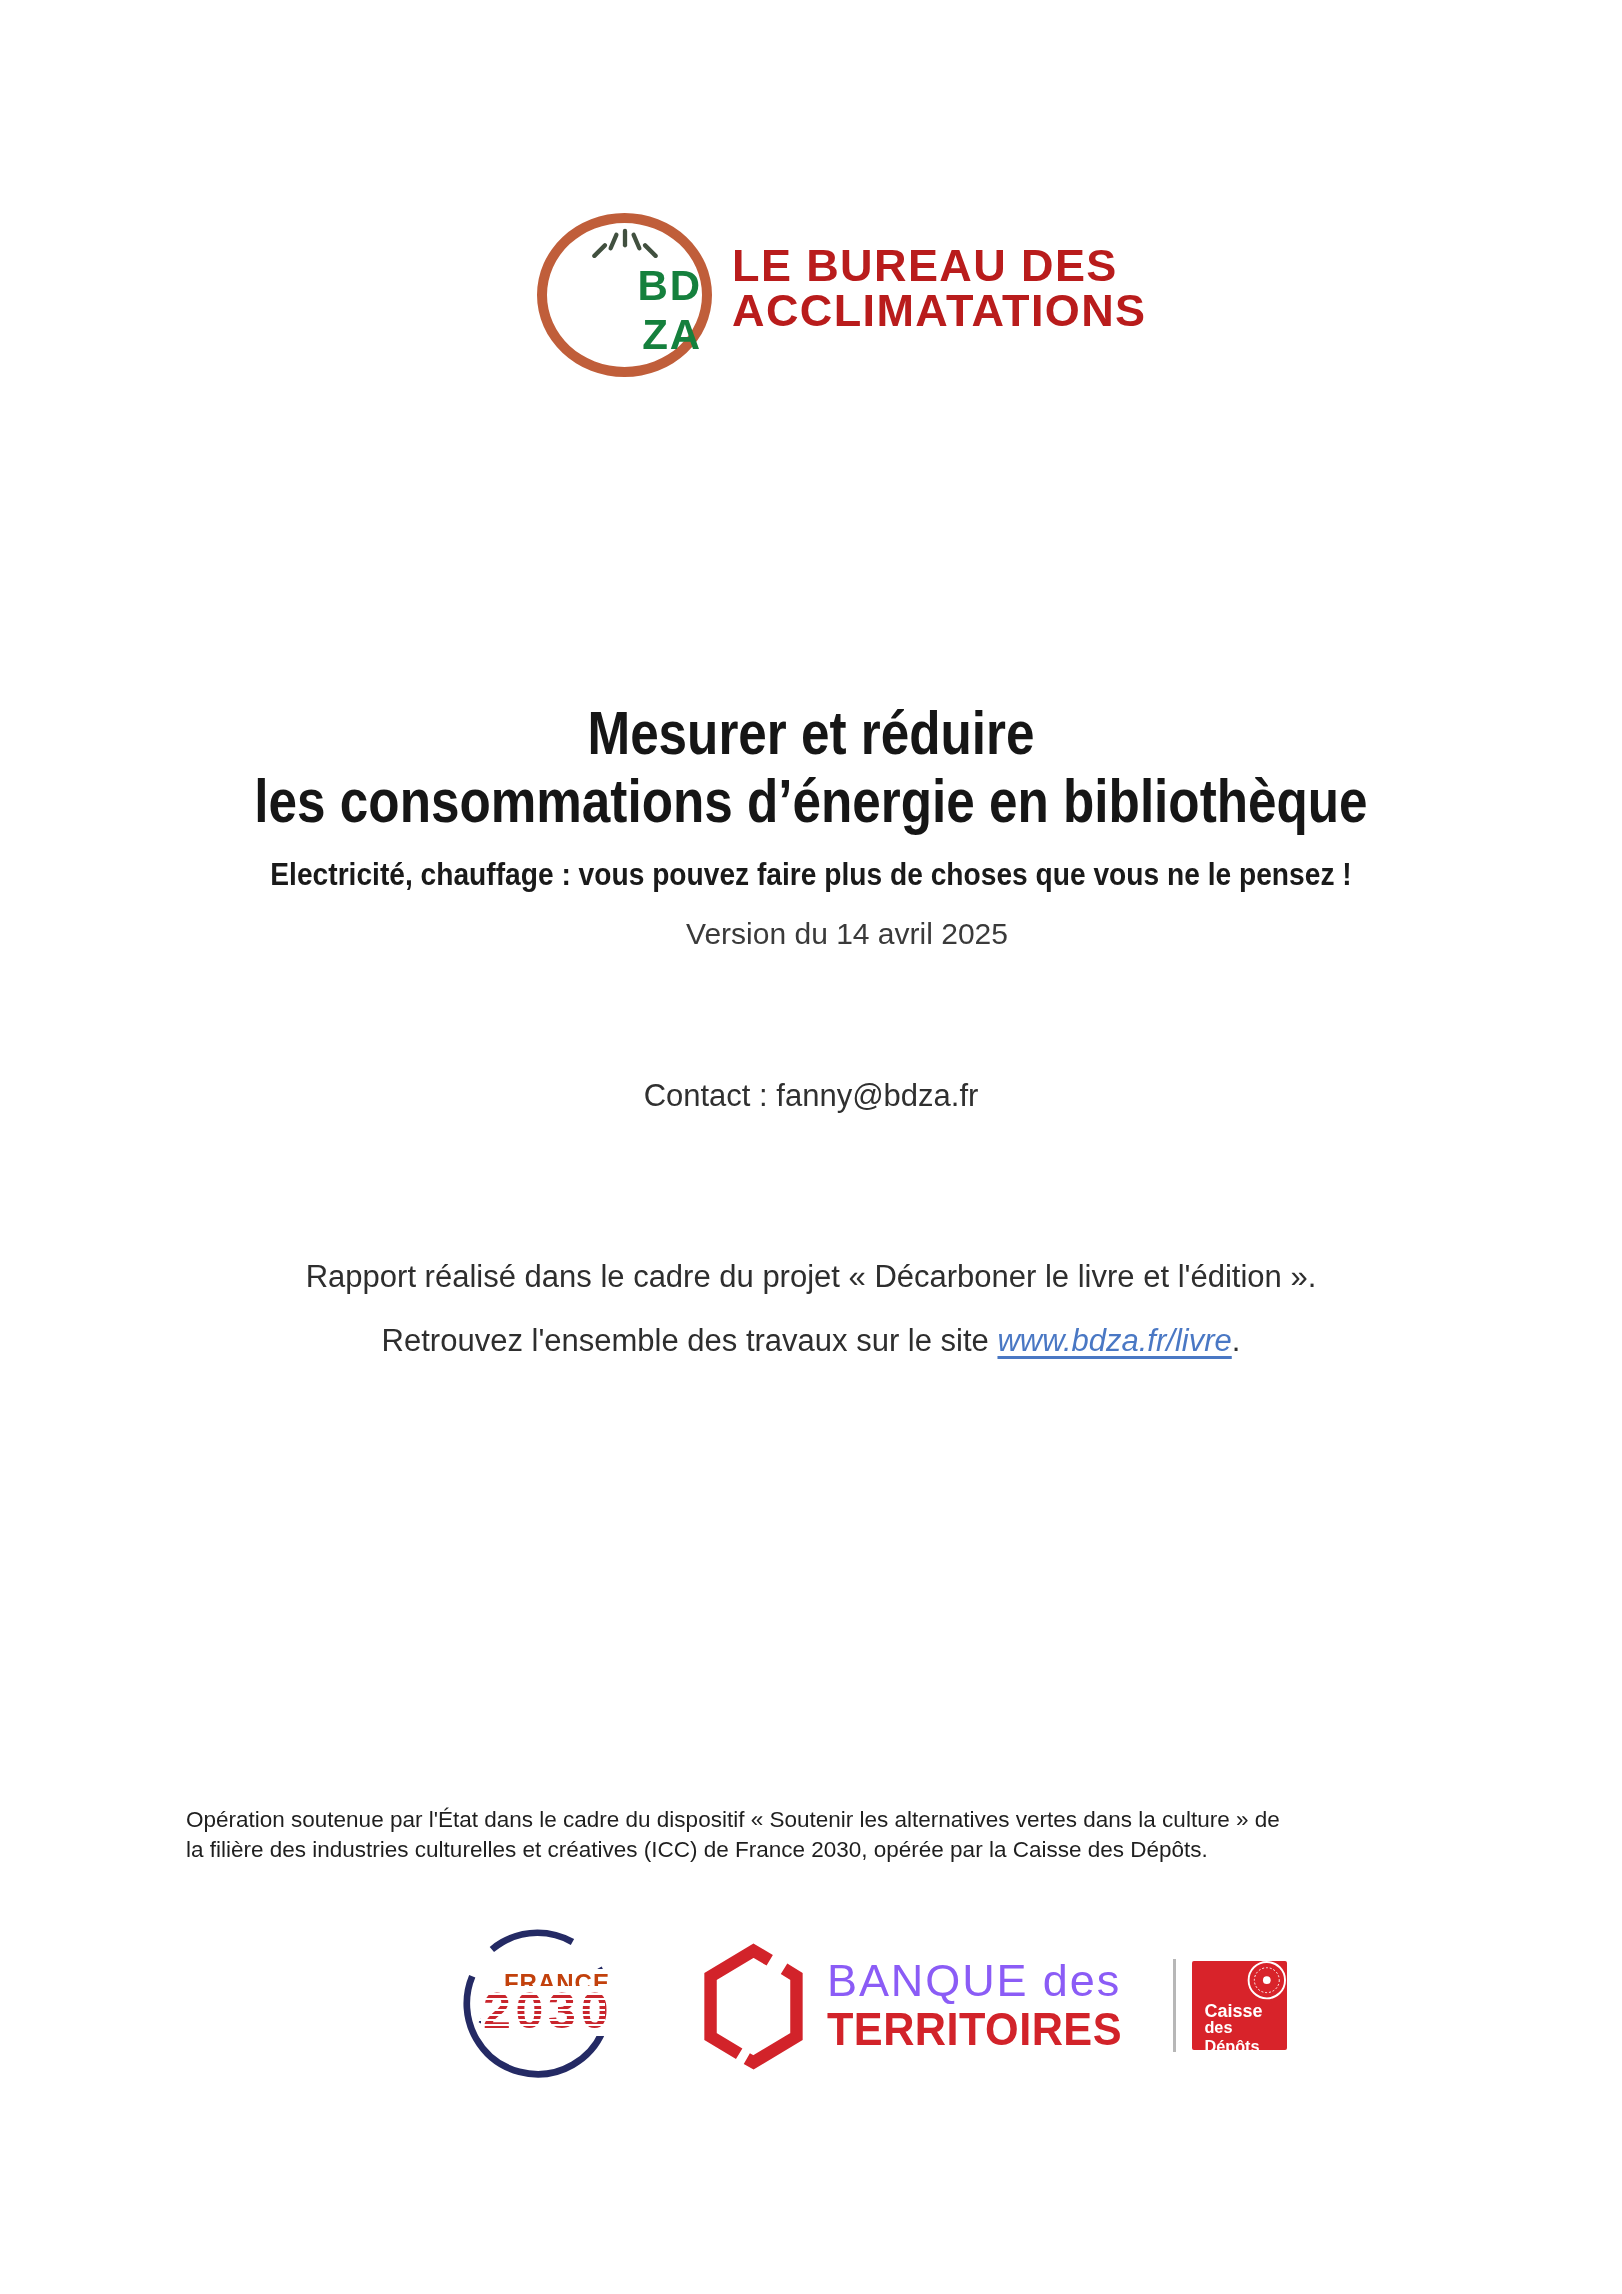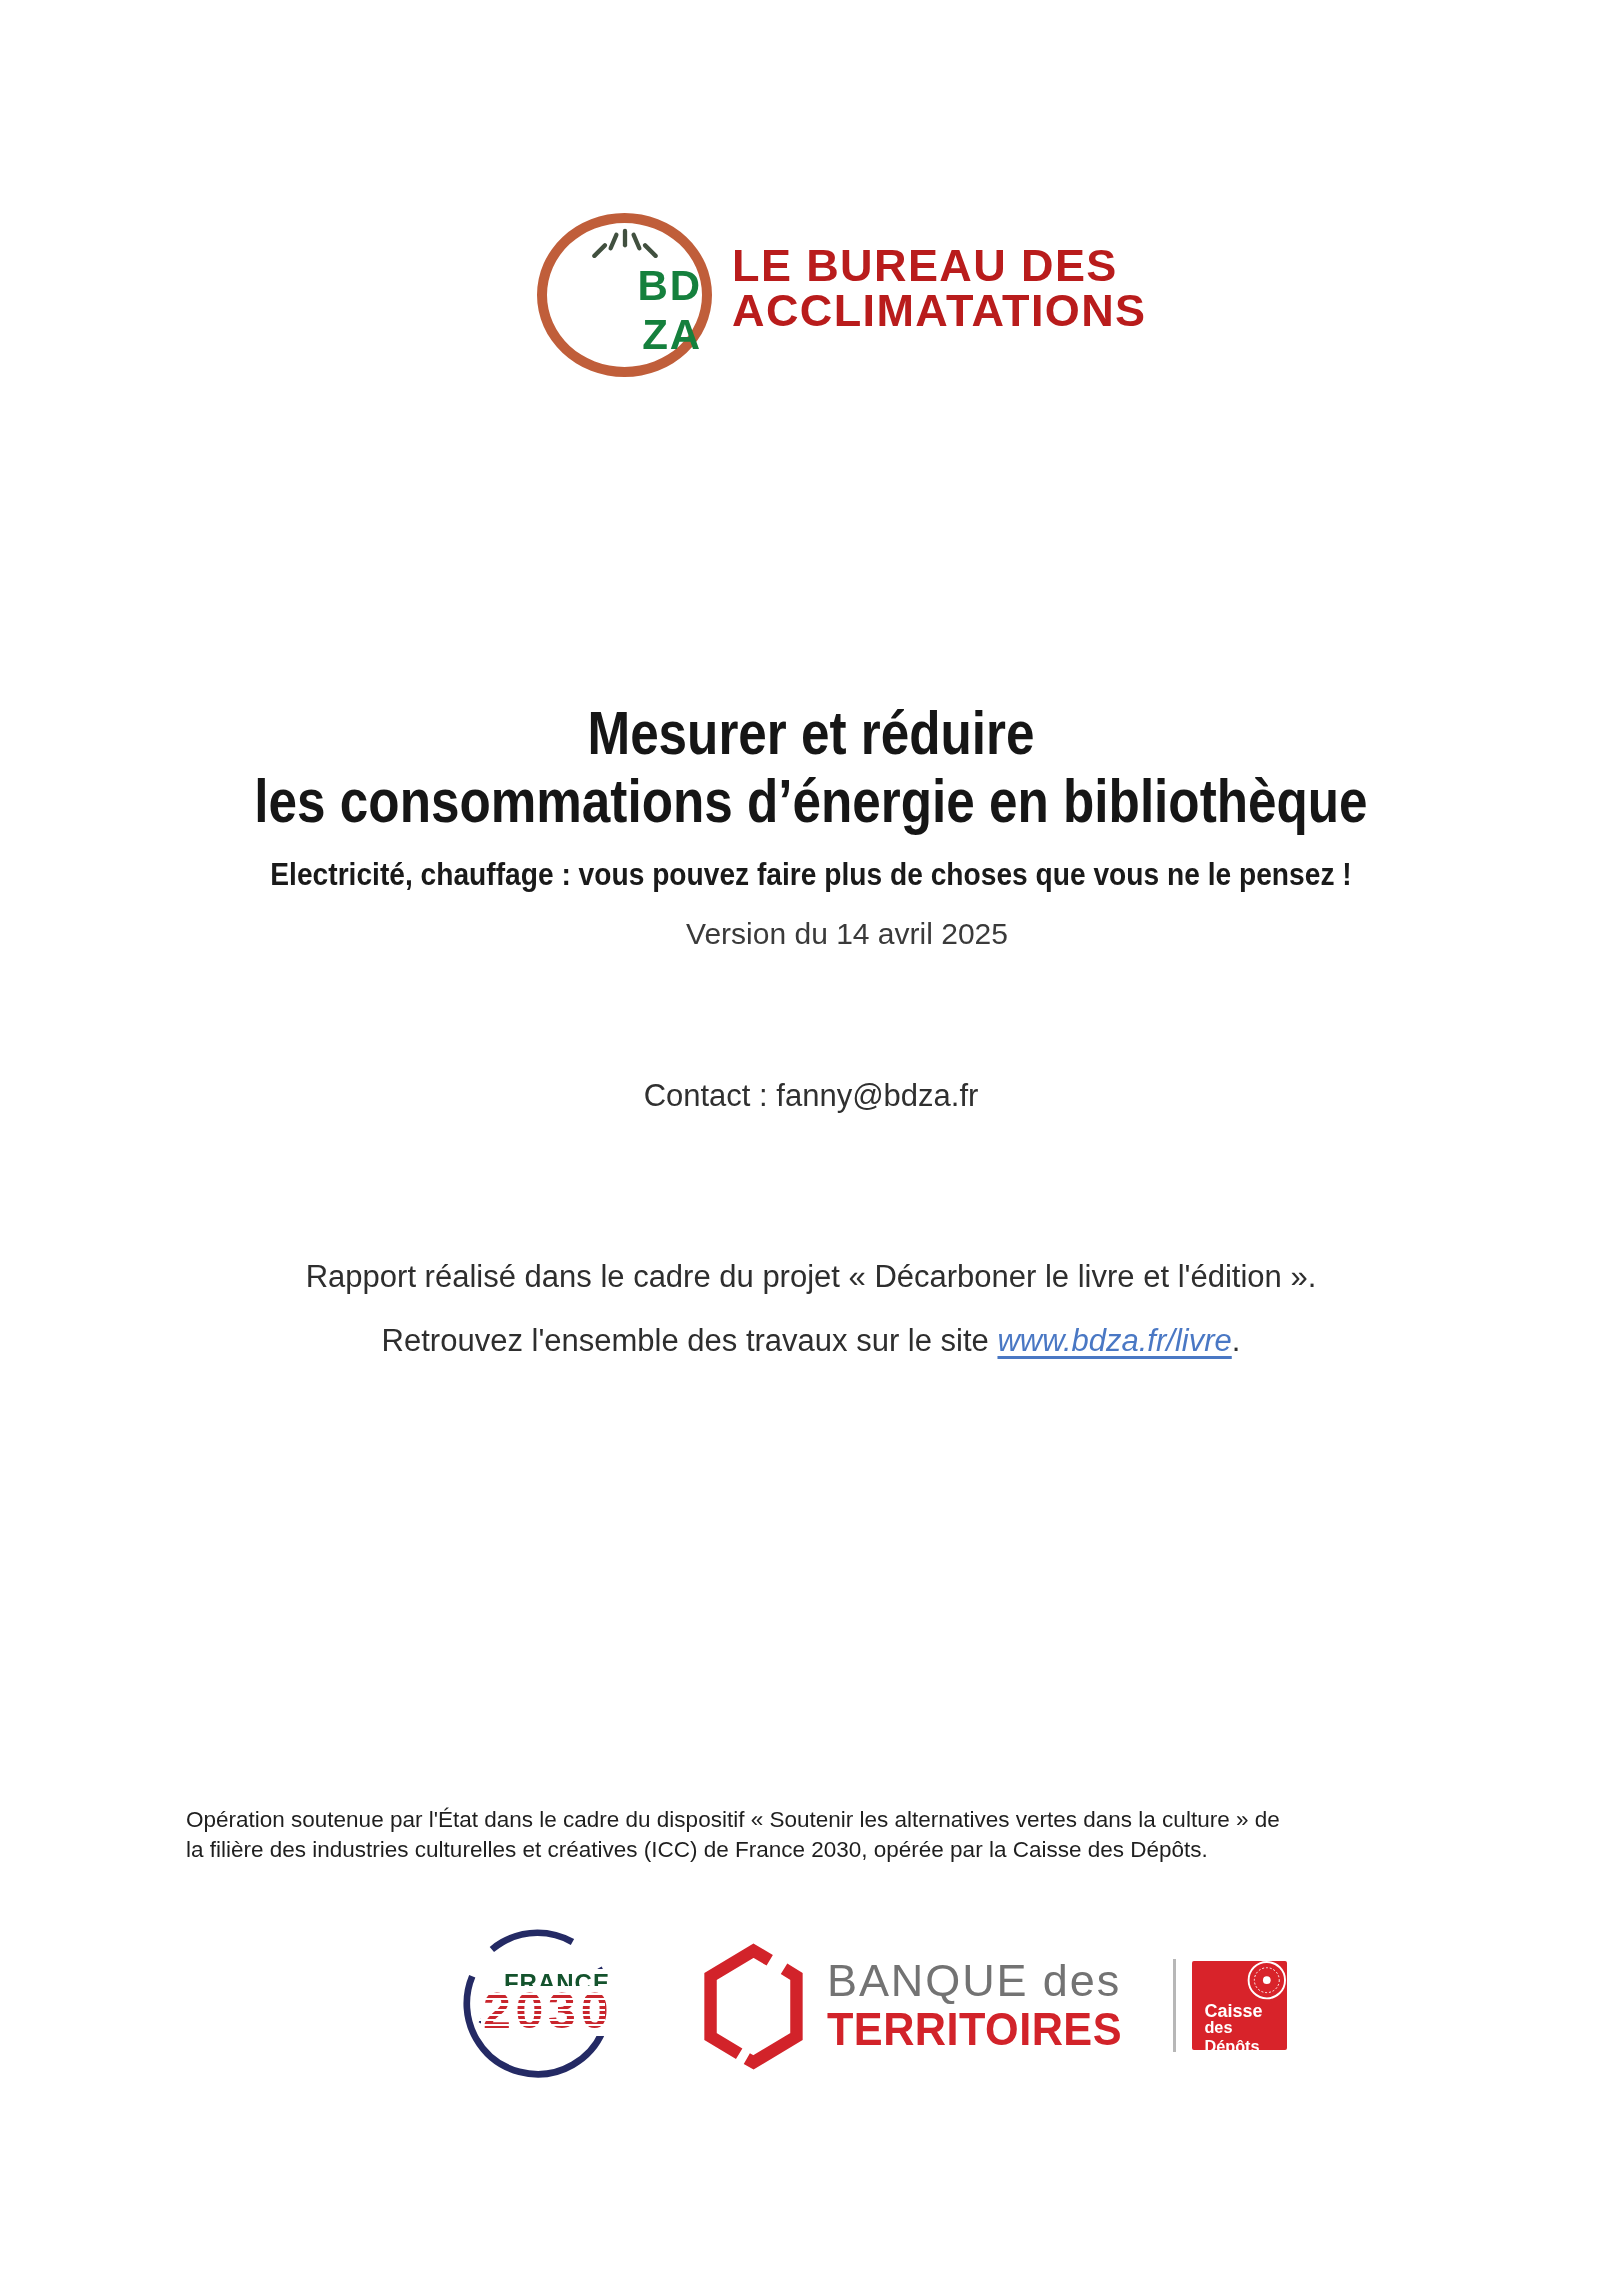--- a/index.html
+++ b/index.html
@@ -53,33 +53,33 @@
   .support{
     position:absolute;left:186px;top:1805px;width:1281px;
     font-size:22.5px;line-height:30px;color:#1f1f1f;
   }
   .support div{white-space:nowrap;}
   
   .f2030{position:absolute;left:462px;top:1923px;width:151px;height:161px;}
   .f2030 .ring{position:absolute;left:0;top:0;}
   .f2030-france{
     position:absolute;left:39px;top:46px;font-weight:bold;font-size:24px;
-    color:#14532d;background:#fff;padding:0 2.9px;letter-spacing:1px;
+    color:#c2410c;background:#fff;padding:0 2.9px;letter-spacing:1px;
   }
   .f2030-year{
     position:absolute;left:19px;top:63px;font-weight:bold;font-size:50px;
     color:#c9252c;background:#fff;letter-spacing:4.8px;padding:0 1.9px;line-height:50px;
   }
   .f2030-stripes{
     position:absolute;left:17px;top:67px;width:126px;height:44px;pointer-events:none;
     background:repeating-linear-gradient(180deg,rgba(255,255,255,0) 0 3.1px,#ffffff 3.1px 5.2px);
   }
   .bdt-hex{position:absolute;left:701px;top:1943px;}
   .bdt-banque{
-    position:absolute;left:827px;top:1955px;font-size:45px;color:#737373;
+    position:absolute;left:827px;top:1955px;font-size:45px;color:#8b5cf6;
     letter-spacing:1.9px;white-space:nowrap;
   }
   .bdt-terr{
     position:absolute;left:827px;top:2001px;font-size:47px;font-weight:bold;color:#d2232a;
     transform:scaleX(0.92);transform-origin:0 0;white-space:nowrap;letter-spacing:0.5px;
   }
   .logo-sep{position:absolute;left:1173px;top:1959px;width:2.9px;height:93px;background:#b7b7b7;}
   .cdd{
     position:absolute;left:1192px;top:1961px;width:95px;height:89px;background:#d8232a;
     overflow:hidden;border-radius:1.9px;color:#fff;

